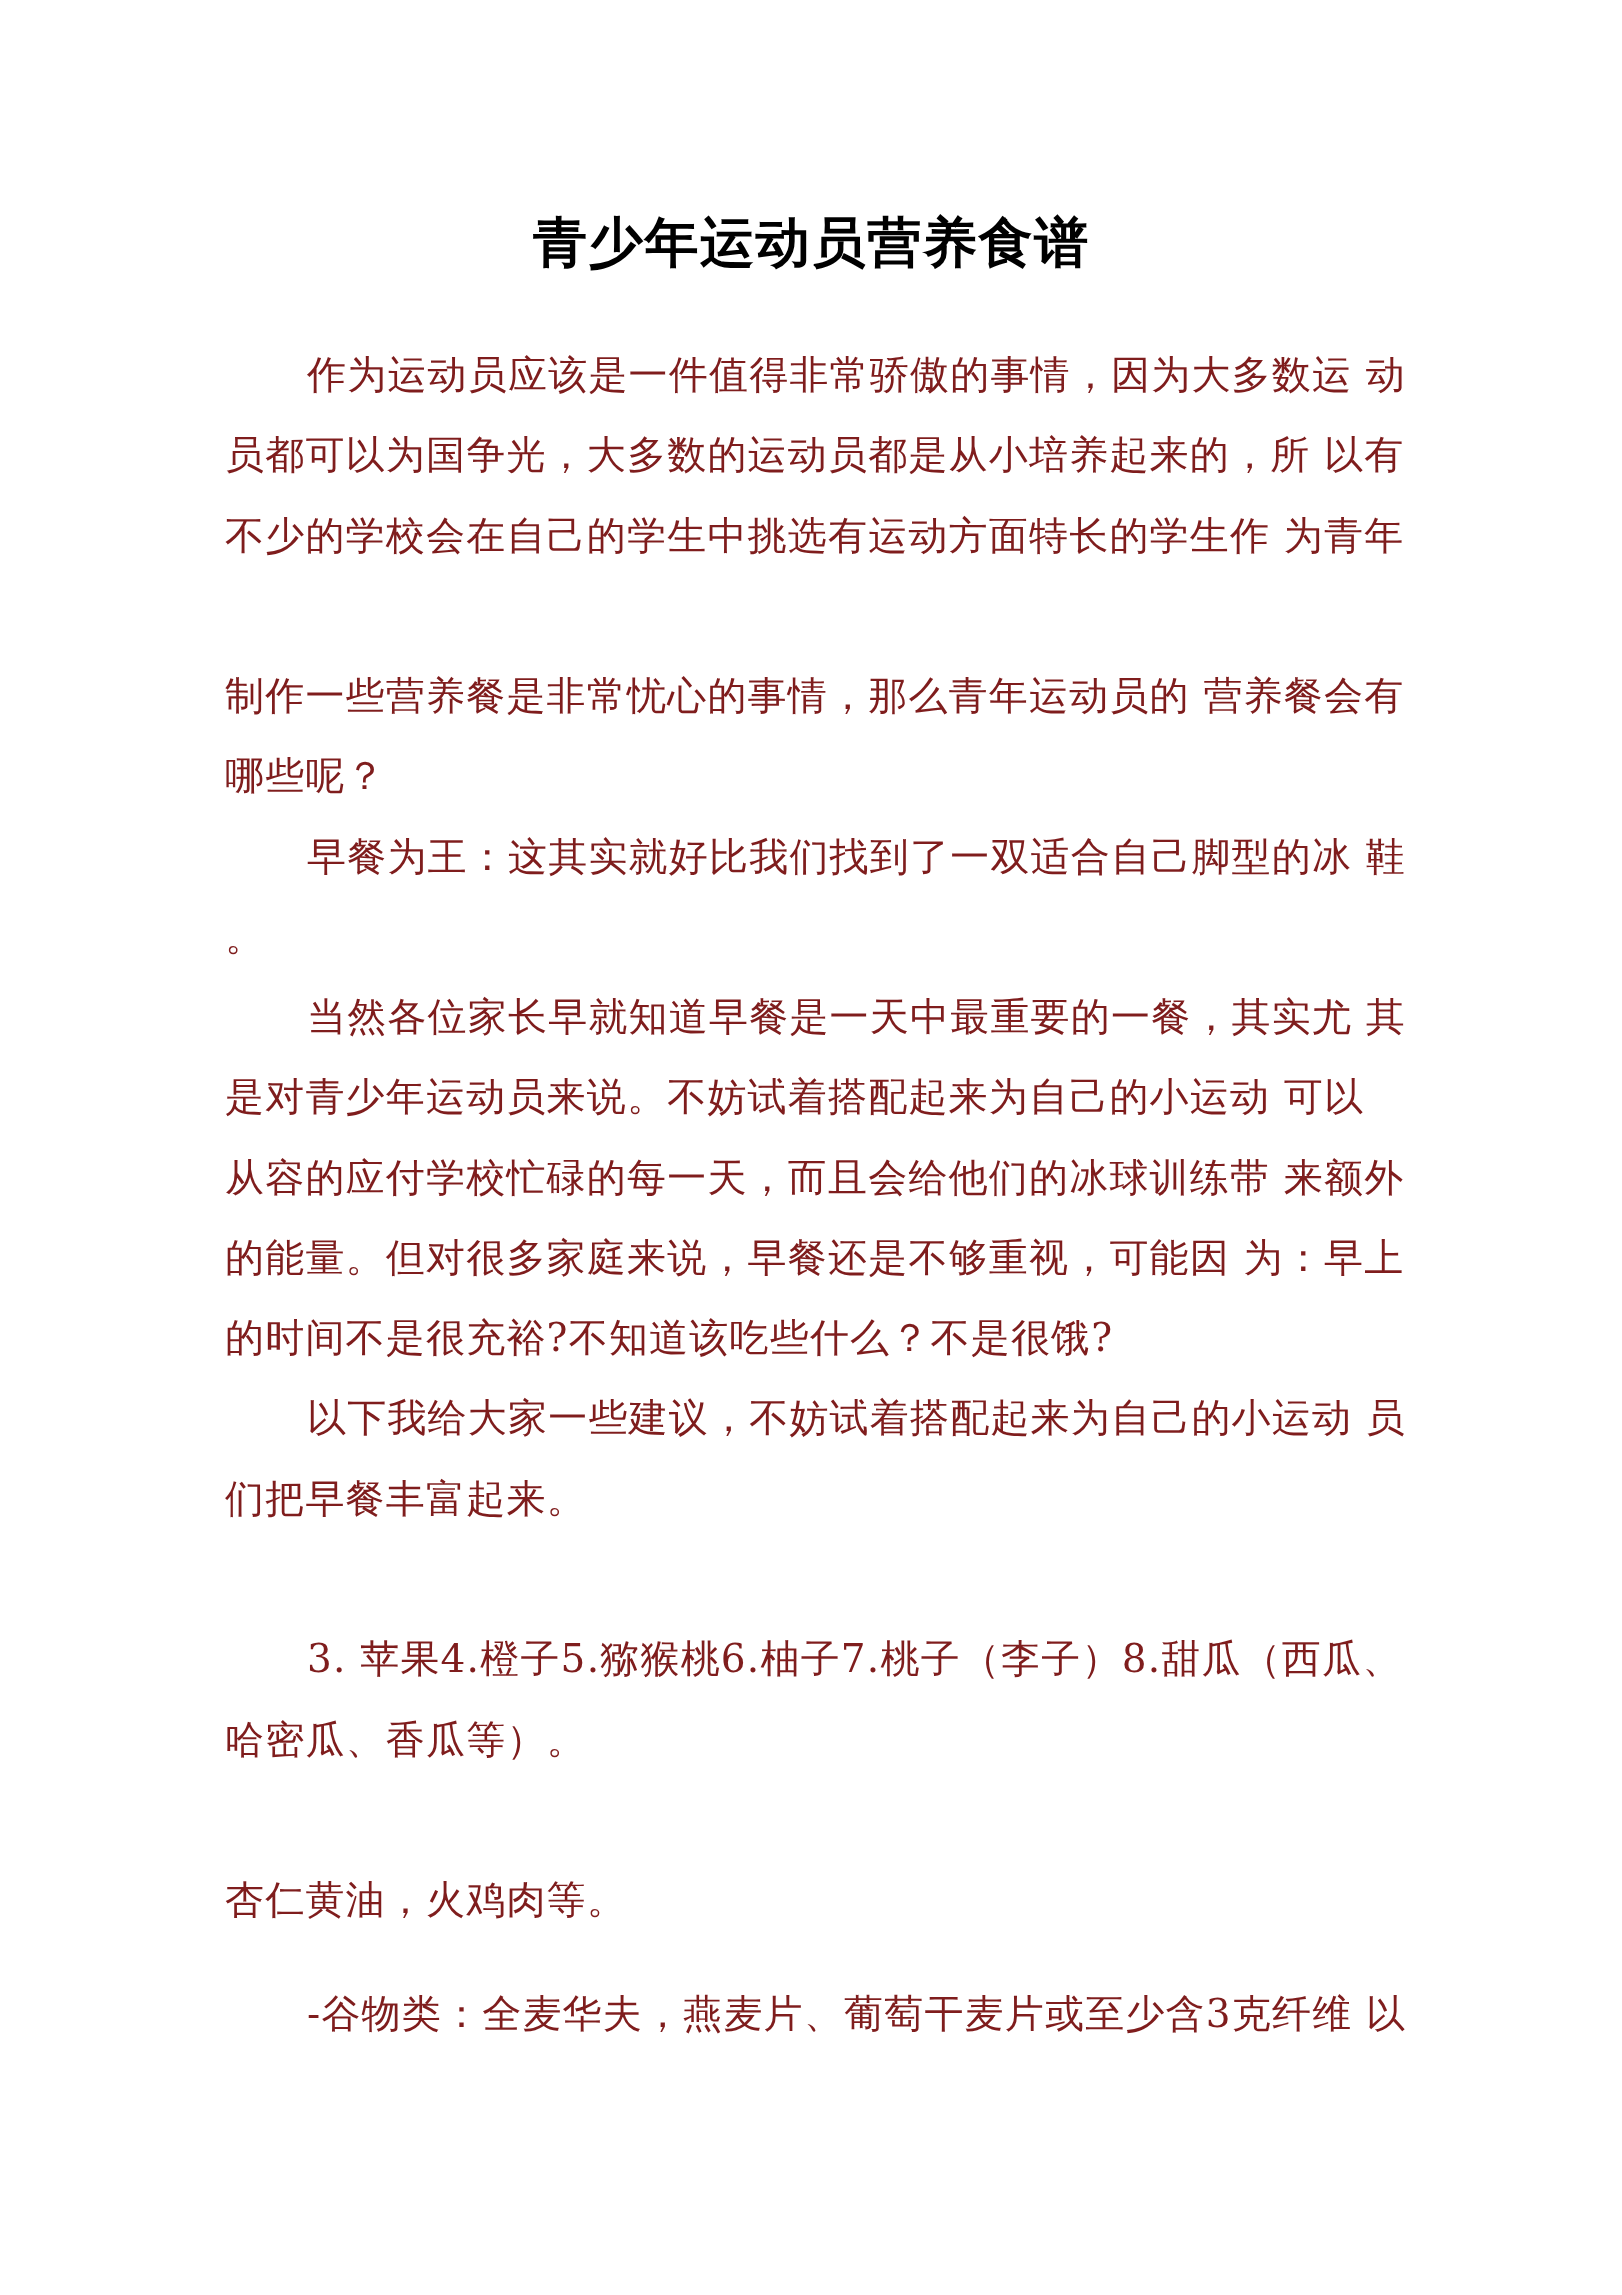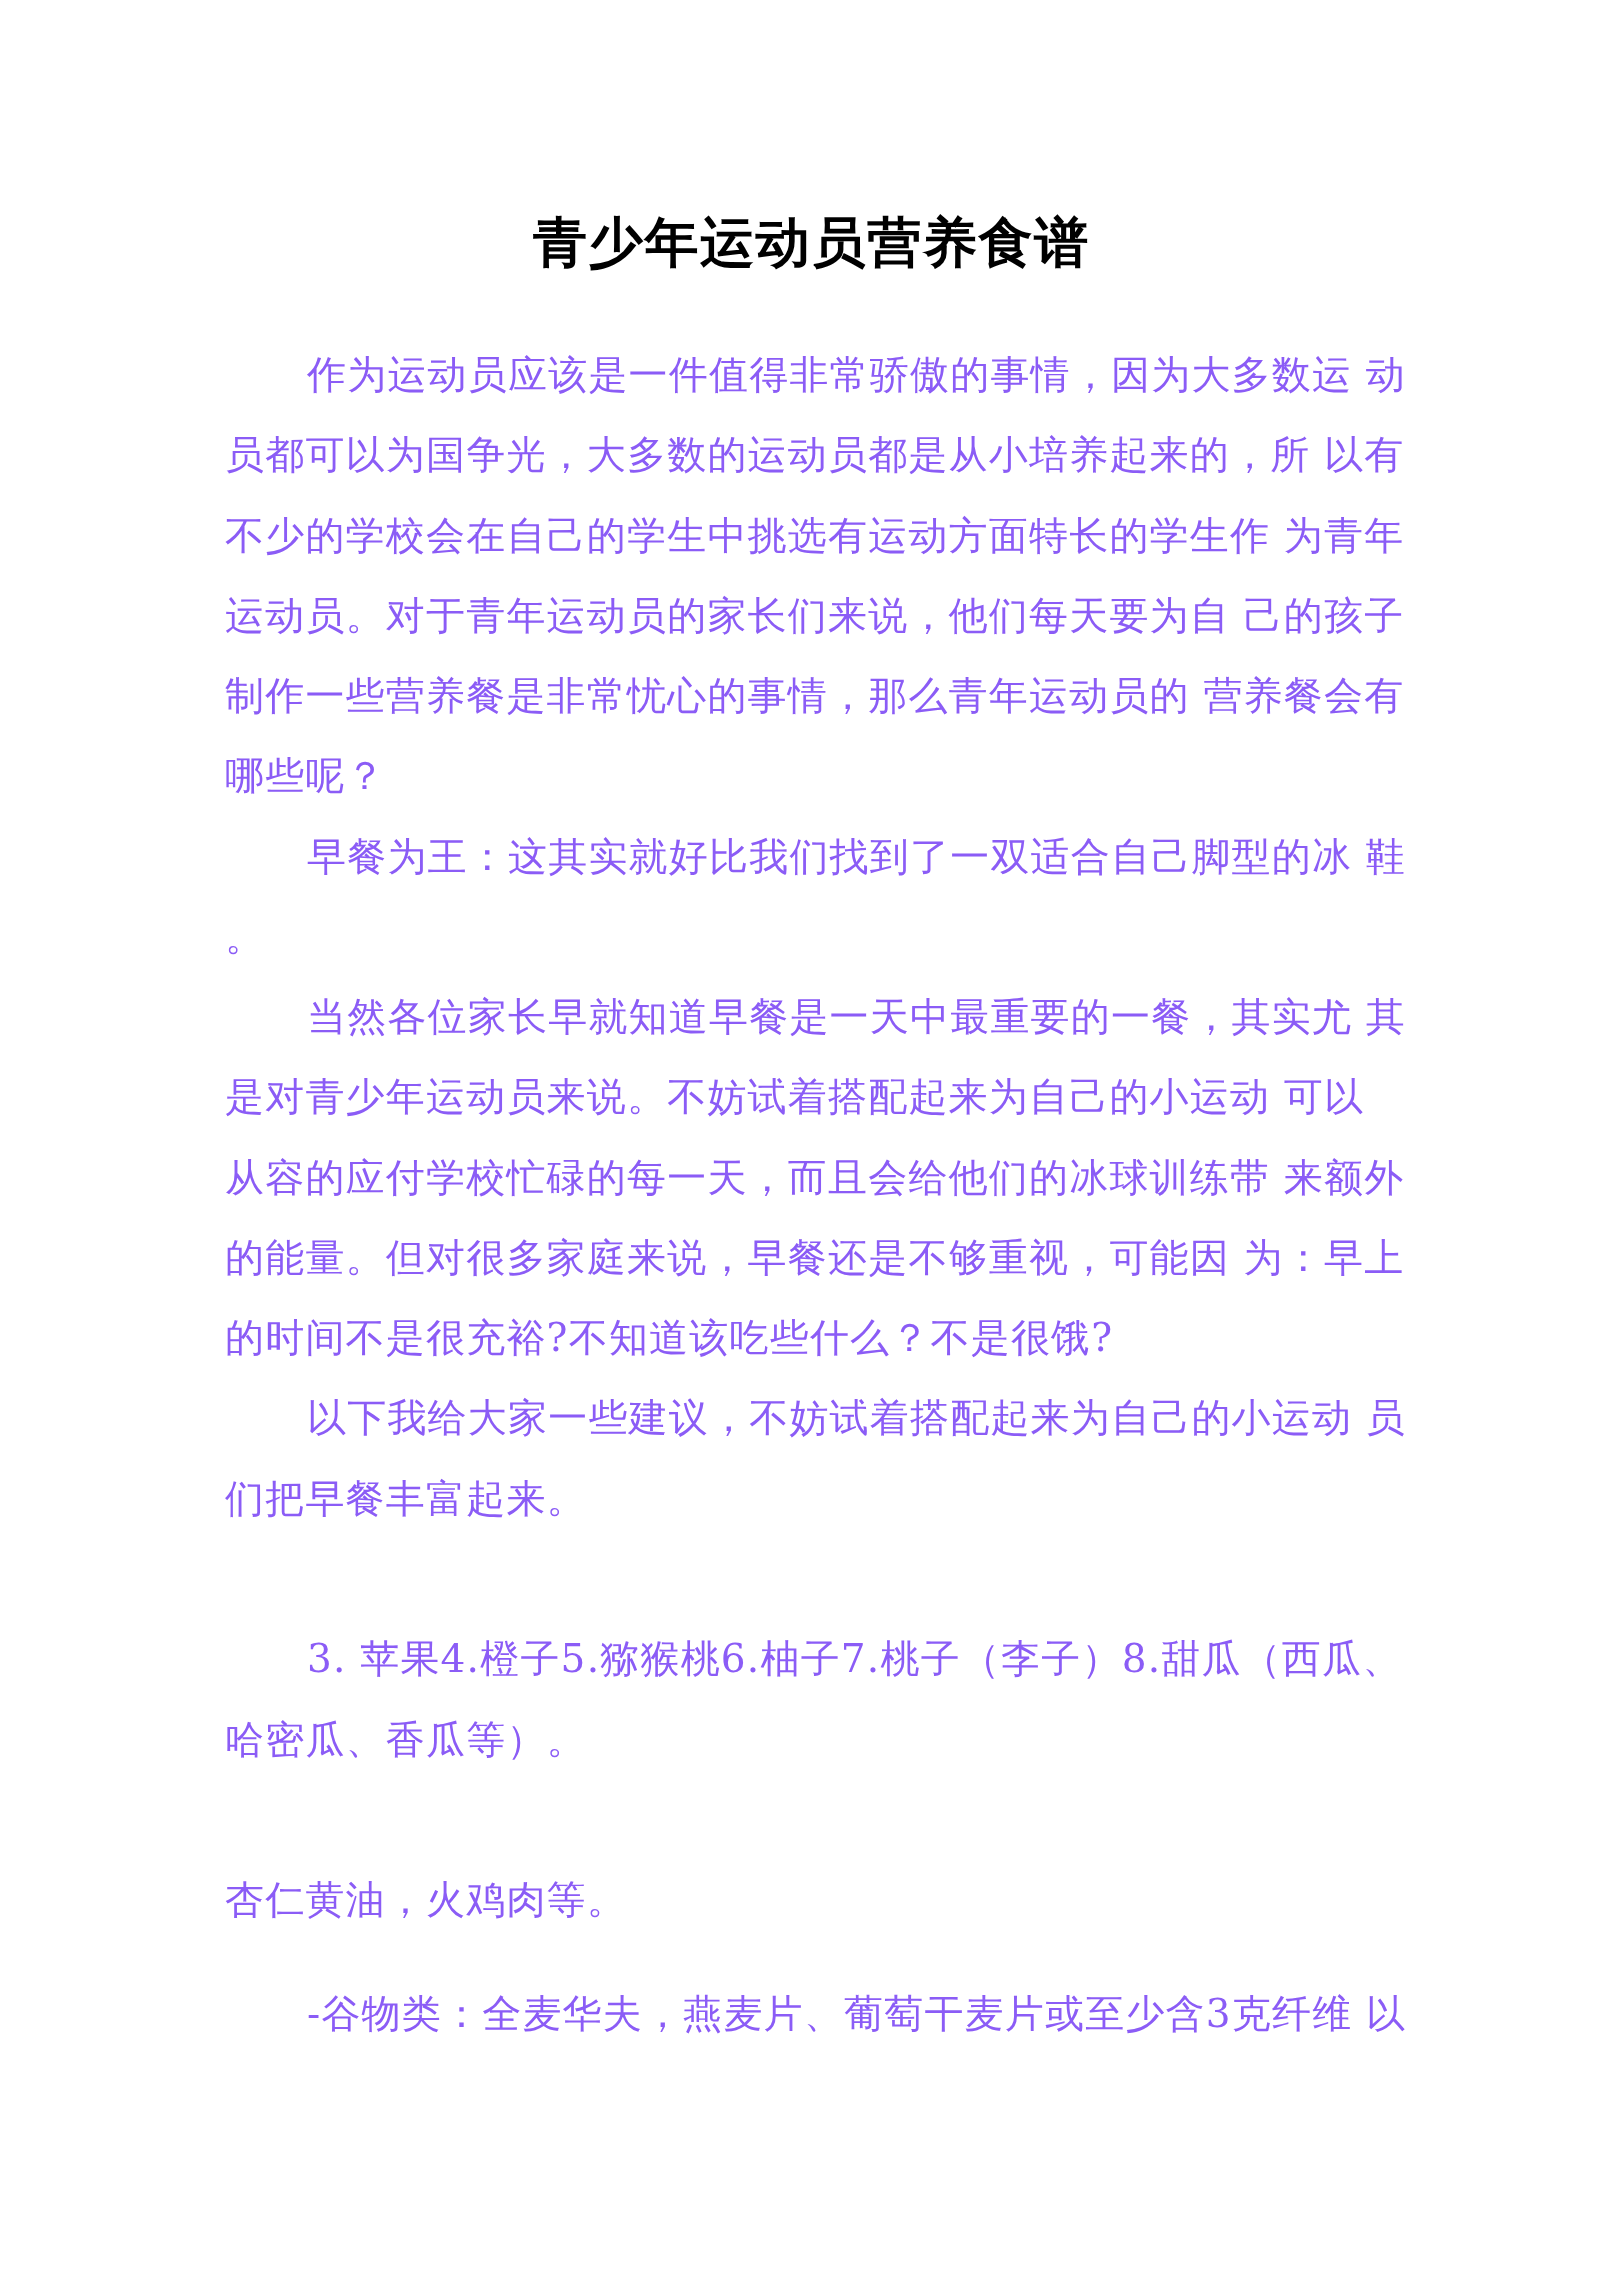--- a/index.html
+++ b/index.html
@@ -37,36 +37,35 @@
     }
     .line {
       position: absolute;
       left: 225px;
       width: 1221px;
       height: 52px;
       font-size: 39px;
       line-height: 52px;
       white-space: pre;
       letter-spacing: 1.2px;
-      color: #8b5cf6;
+      color: #7f1d1d;
     }
     .indent {
       left: 307px;
     }
   </style>
 </head>
 <body>
 
 <div class="page">
   <div class="title">青少年运动员营养食谱</div>
 
   <div class="line indent" style="top:349px">作为运动员应该是一件值得非常骄傲的事情，因为大多数运 动</div>
   <div class="line" style="top:429px">员都可以为国争光，大多数的运动员都是从小培养起来的，所 以有</div>
   <div class="line" style="top:510px">不少的学校会在自己的学生中挑选有运动方面特长的学生作 为青年</div>
-  <div class="line" style="top:590px">运动员。对于青年运动员的家长们来说，他们每天要为自 己的孩子</div>
   <div class="line" style="top:670px">制作一些营养餐是非常忧心的事情，那么青年运动员的 营养餐会有</div>
   <div class="line" style="top:750px">哪些呢？</div>
 
   <div class="line indent" style="top:831px">早餐为王：这其实就好比我们找到了一双适合自己脚型的冰 鞋</div>
   <div class="line" style="top:911px">。</div>
 
   <div class="line indent" style="top:991px">当然各位家长早就知道早餐是一天中最重要的一餐，其实尤 其</div>
   <div class="line" style="top:1071px">是对青少年运动员来说。不妨试着搭配起来为自己的小运动 可以</div>
   <div class="line" style="top:1232px">的能量。但对很多家庭来说，早餐还是不够重视，可能因 为：早上</div>
   <div class="line" style="top:1152px">从容的应付学校忙碌的每一天，而且会给他们的冰球训练带 来额外</div>

